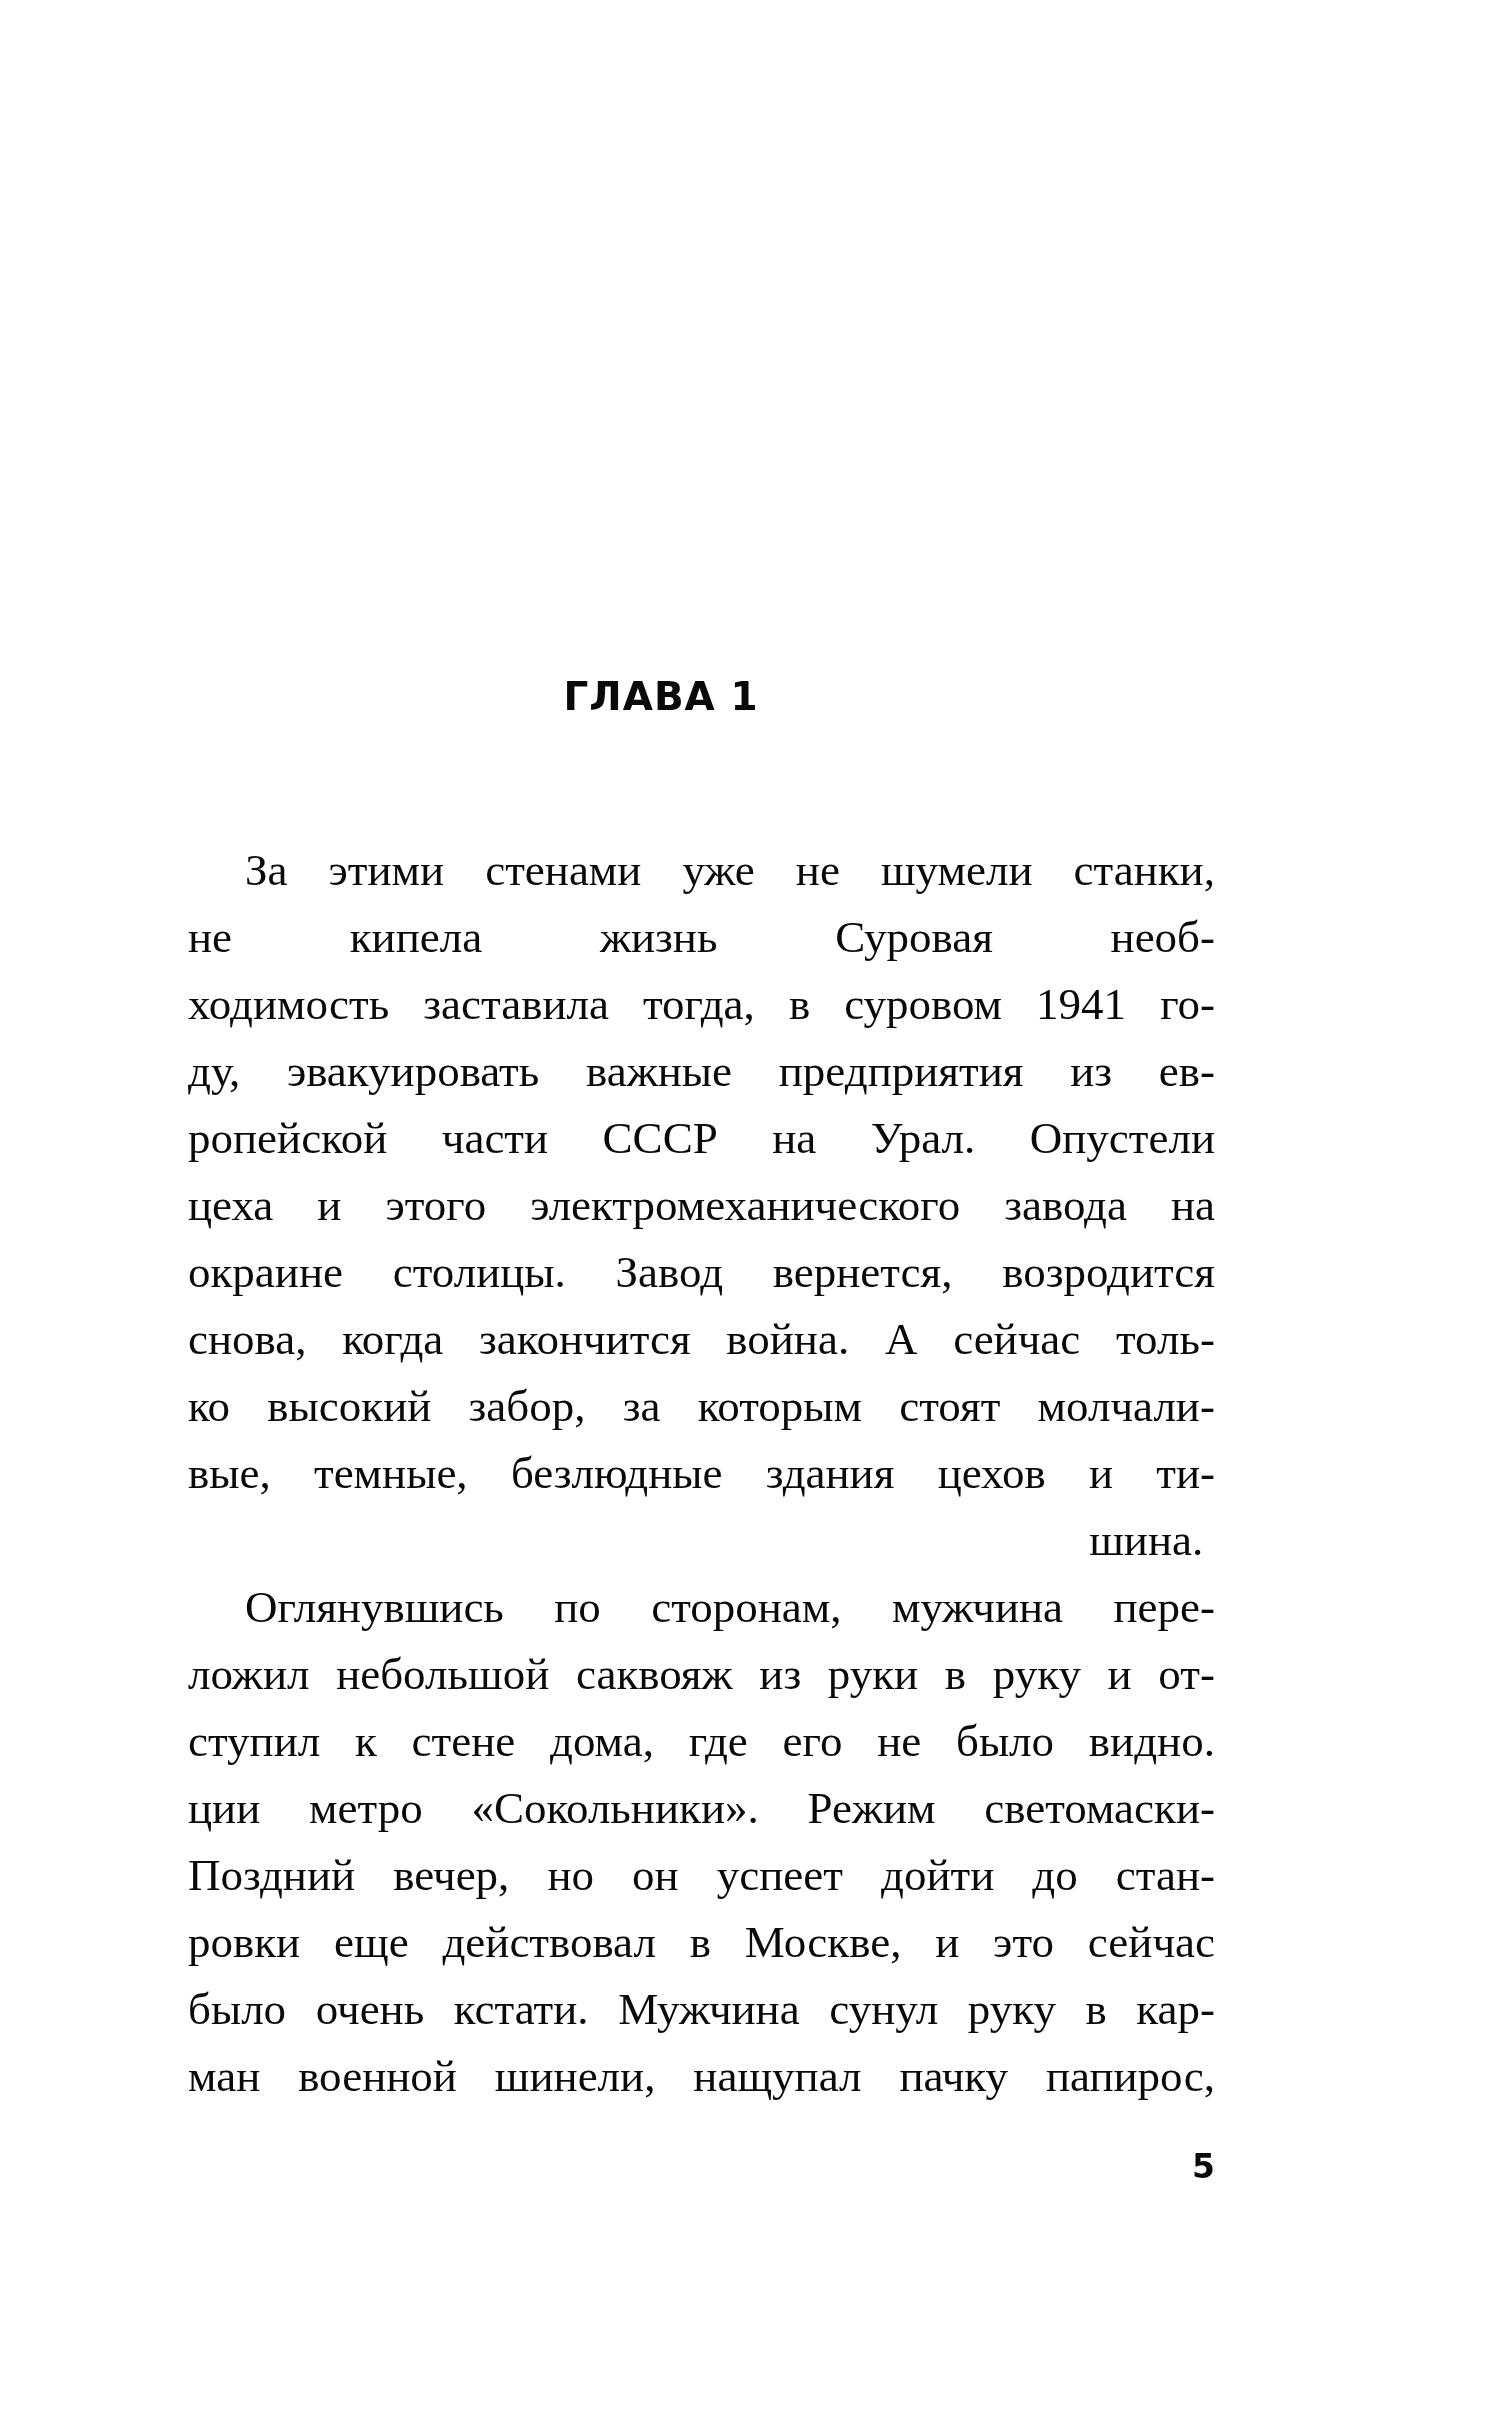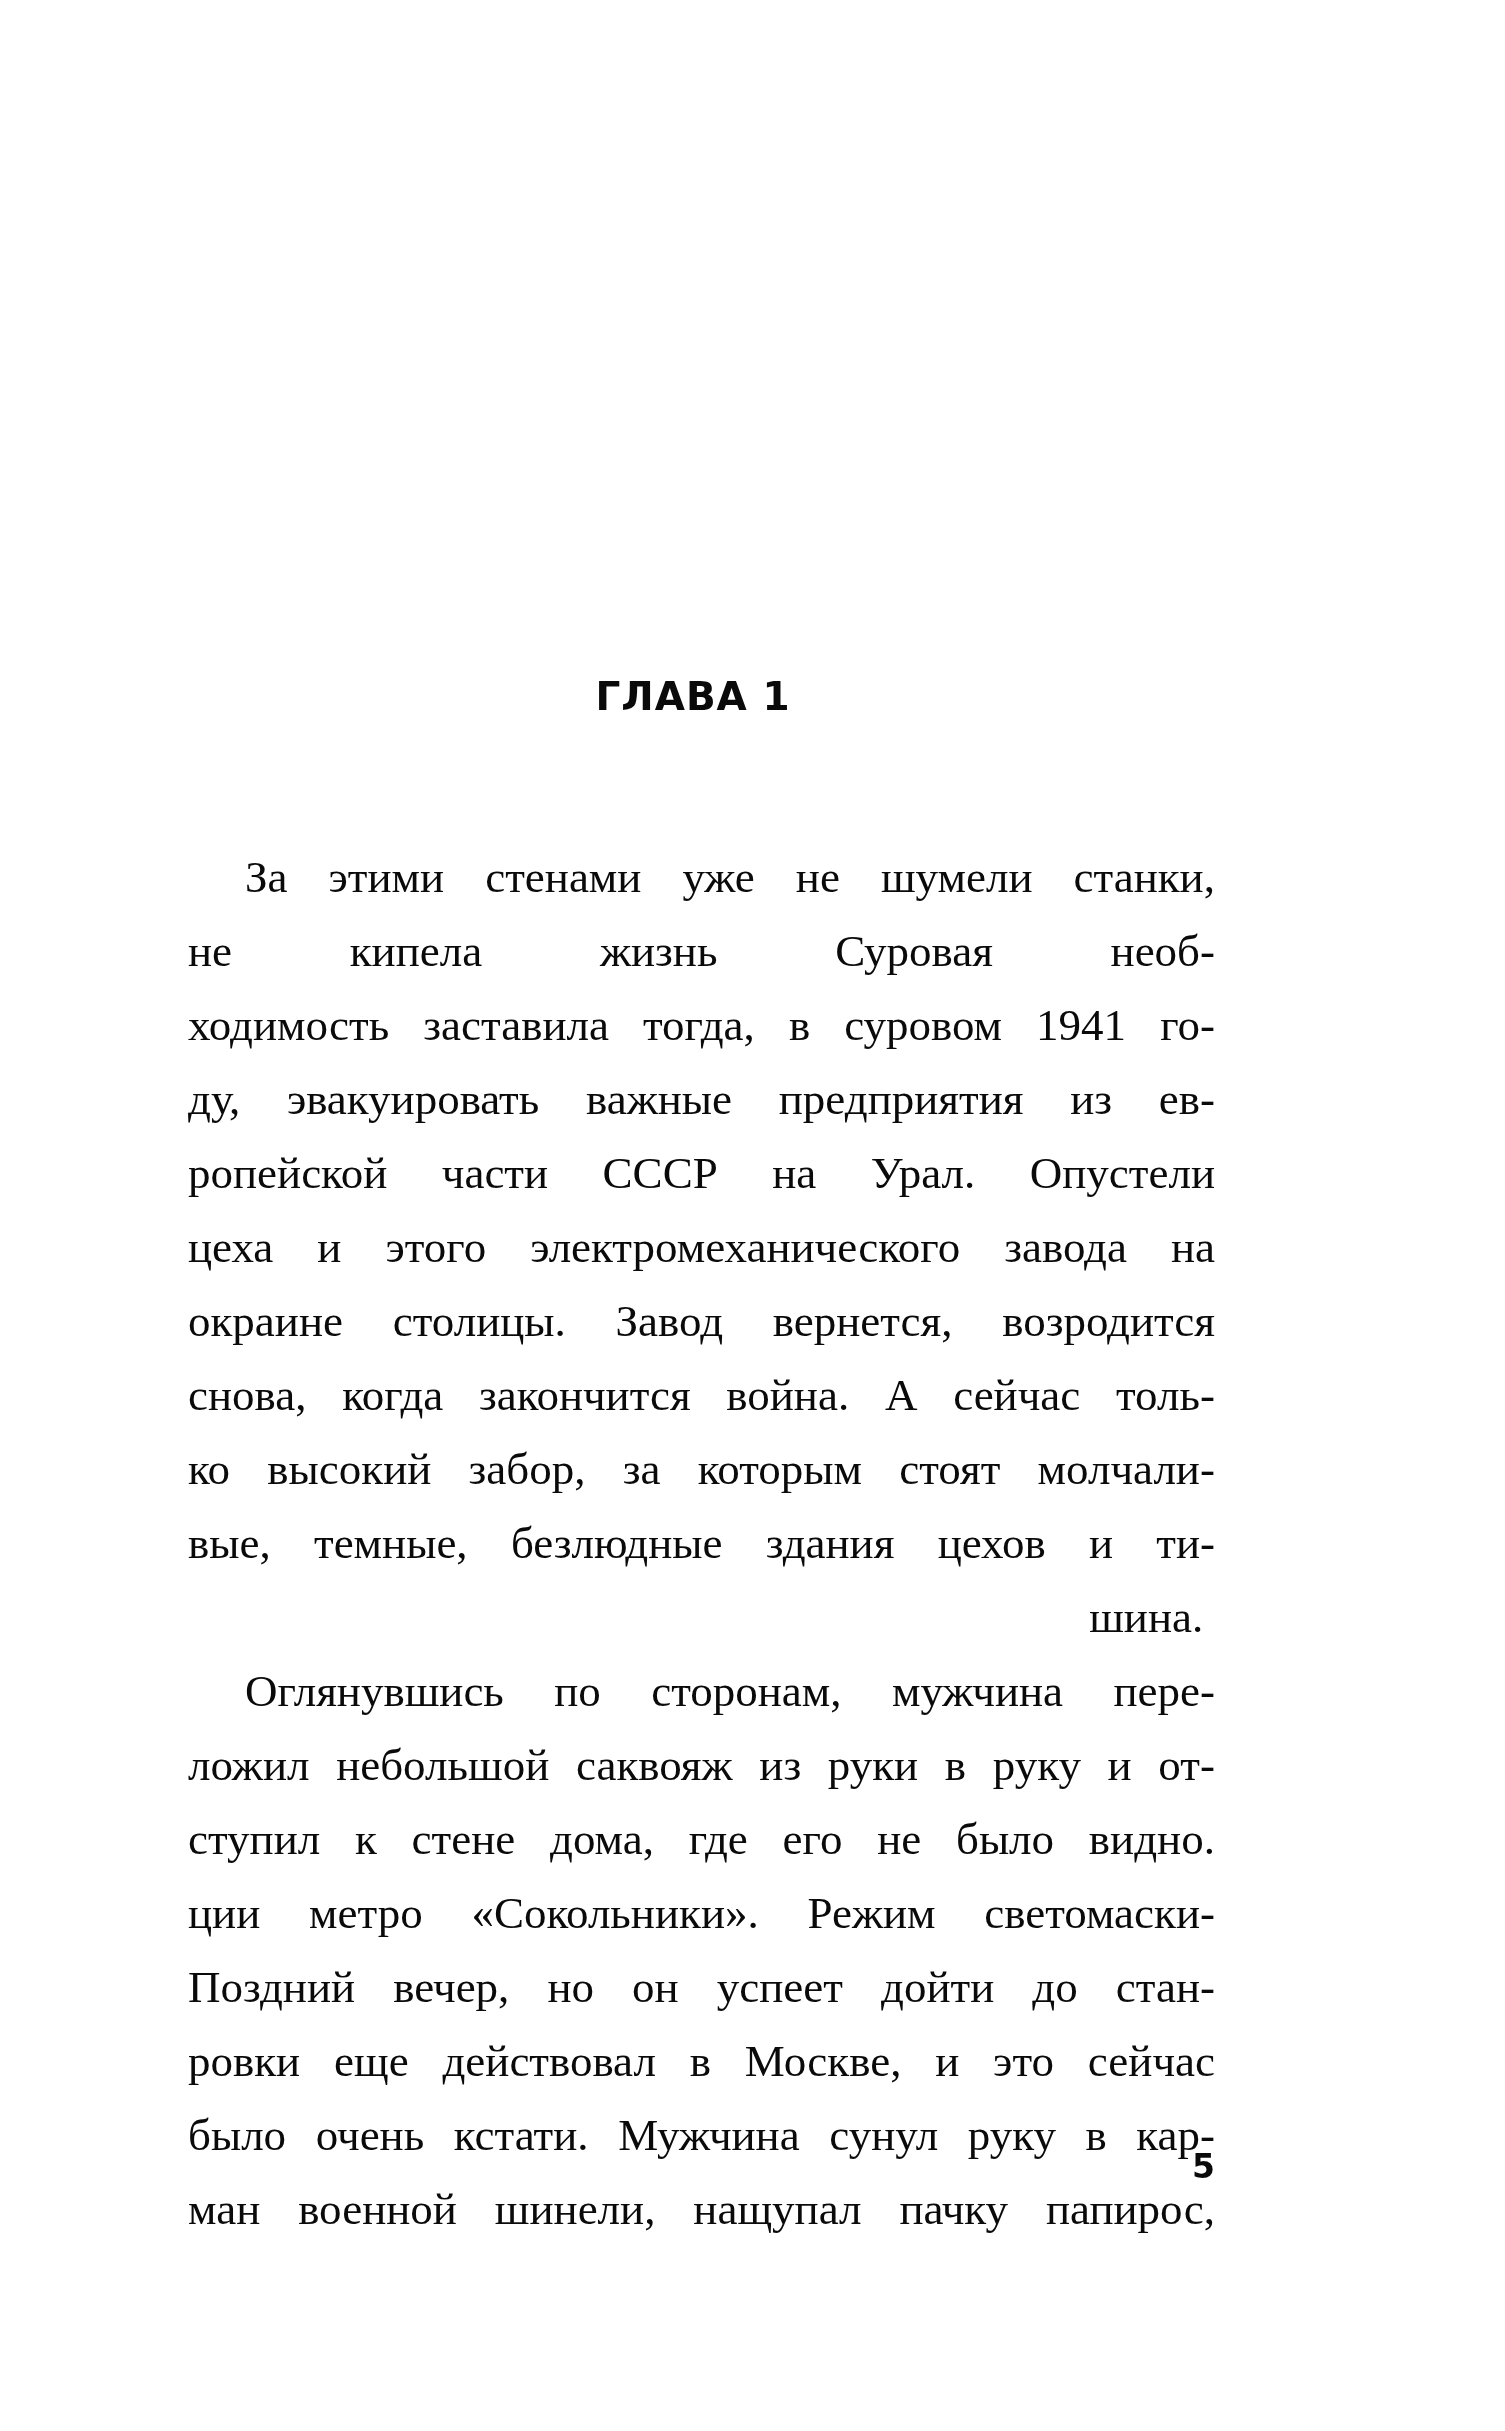--- a/index.html
+++ b/index.html
@@ -4,30 +4,29 @@
 <style>
   html, body { margin: 0; padding: 0; background: #ffffff; }
   body { width: 1506px; height: 2432px; position: relative; overflow: hidden; }
   .page { position: absolute; left: 0; top: 0; width: 1506px; height: 2432px; background: #ffffff; }
   .chapter-title {
     position: absolute; left: 0; width: 1322px; top: 667px;
     text-align: center;
     font-family: "DejaVu Sans", sans-serif; font-weight: bold;
     font-size: 39px; letter-spacing: 1px; color: #0a0a0a;
     line-height: 59px;
-    padding-left: 32px;
   }
   .body-text {
     position: absolute; left: 188px; top: 841px; width: 1027px;
     font-family: "Liberation Serif", serif; font-size: 45px; color: #0a0a0a;
   }
   .line {
     height: 67px; line-height: 59px;
     white-space: nowrap; overflow: visible;
-    display: flex; justify-content: space-between; margin-top: 7px;
+    display: flex; justify-content: space-between;
   }
   .line.indent { padding-left: 57px; }
   .line.last { justify-content: flex-end; }
   .line .w { display: inline-block; }
   .line.last .w { margin-right: 11.8px; }
   .page-number {
     position: absolute; left: 1176px; top: 2147px; width: 39px;
     text-align: right;
     font-family: "DejaVu Sans", sans-serif; font-weight: bold; font-size: 33px; color: #0a0a0a;
   }

